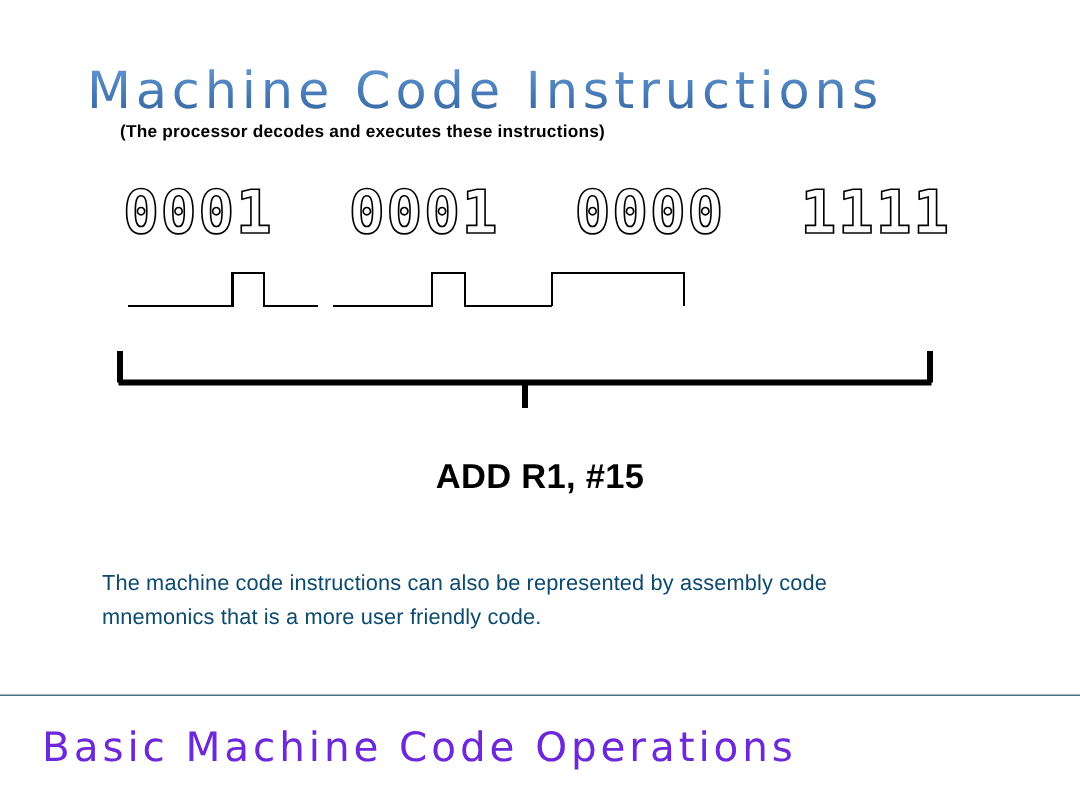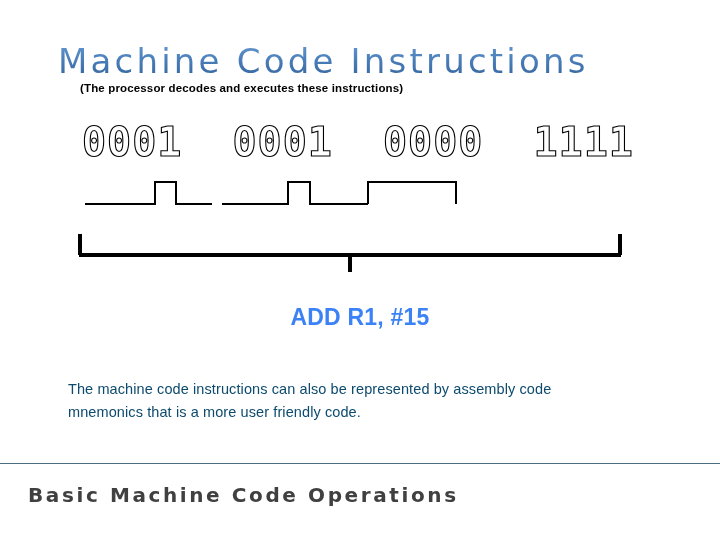--- a/index.html
+++ b/index.html
@@ -90,21 +90,21 @@
   
   #mnemonic {
     position: absolute;
     left: 0;
     top: 304px;
     width: 720px;
     text-align: center;
     font-family: "Liberation Sans", sans-serif;
     font-size: 23px;
     font-weight: bold;
-    color: #3b82f6;
+    color: #000000;
     letter-spacing: 0.2px;
     white-space: nowrap;
   }
 
   
   #body-text {
     position: absolute;
     left: 68px;
     top: 378px;
     width: 556px;
@@ -125,24 +125,24 @@
     height: 1px;
     background: #4a6e80;
   }
 
   
   #footer-heading {
     position: absolute;
     left: 28px;
     top: 483px;
     font-family: "DejaVu Sans", sans-serif;
-    font-size: 20px;
-    font-weight: 700;
+    font-size: 27px;
+    font-weight: 400;
     letter-spacing: 2.6px;
-    color: #404040;
+    color: #6d28d9;
     white-space: nowrap;
   }
 </style>
 </head>
 <body>
 
 <div id="slide">
 
   <div id="subtitle">(The processor decodes and executes these instructions)</div>
 

